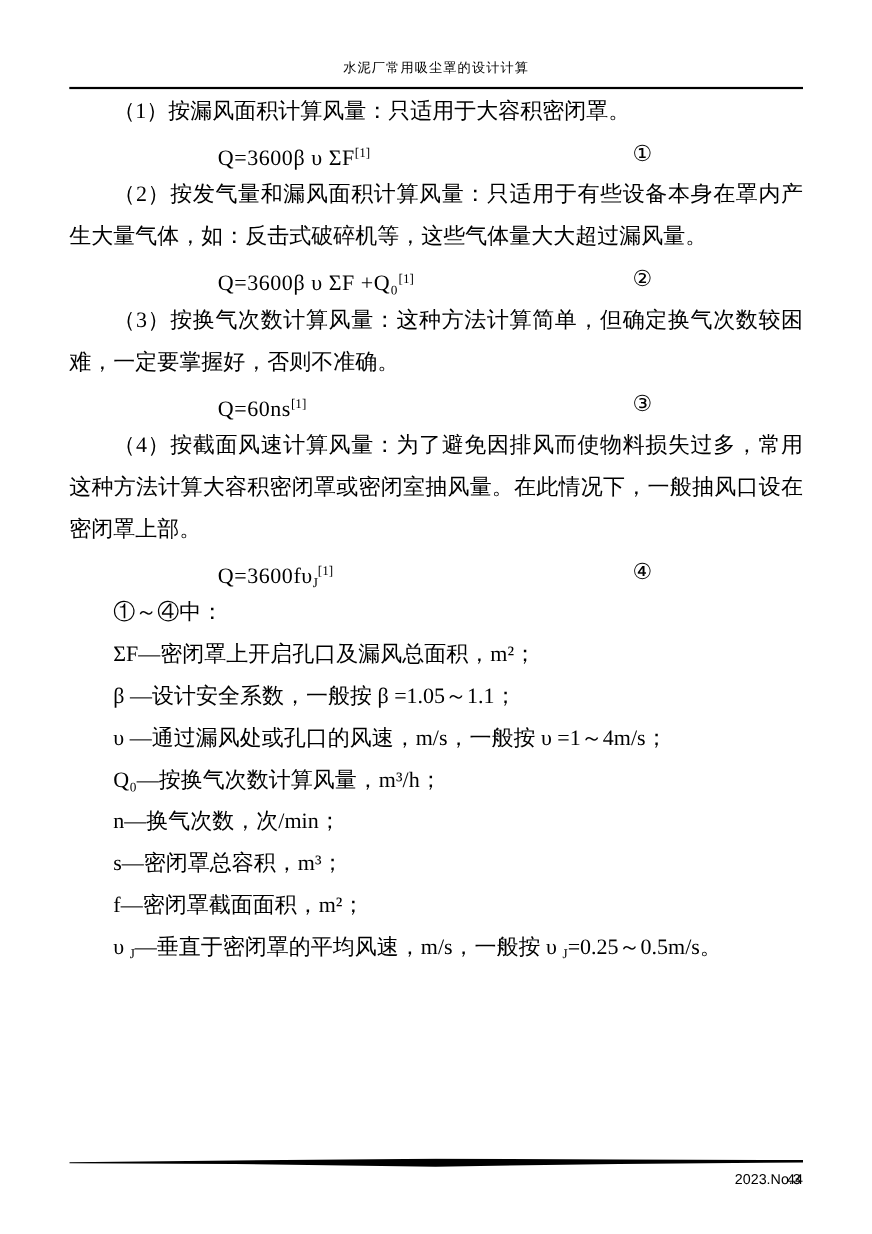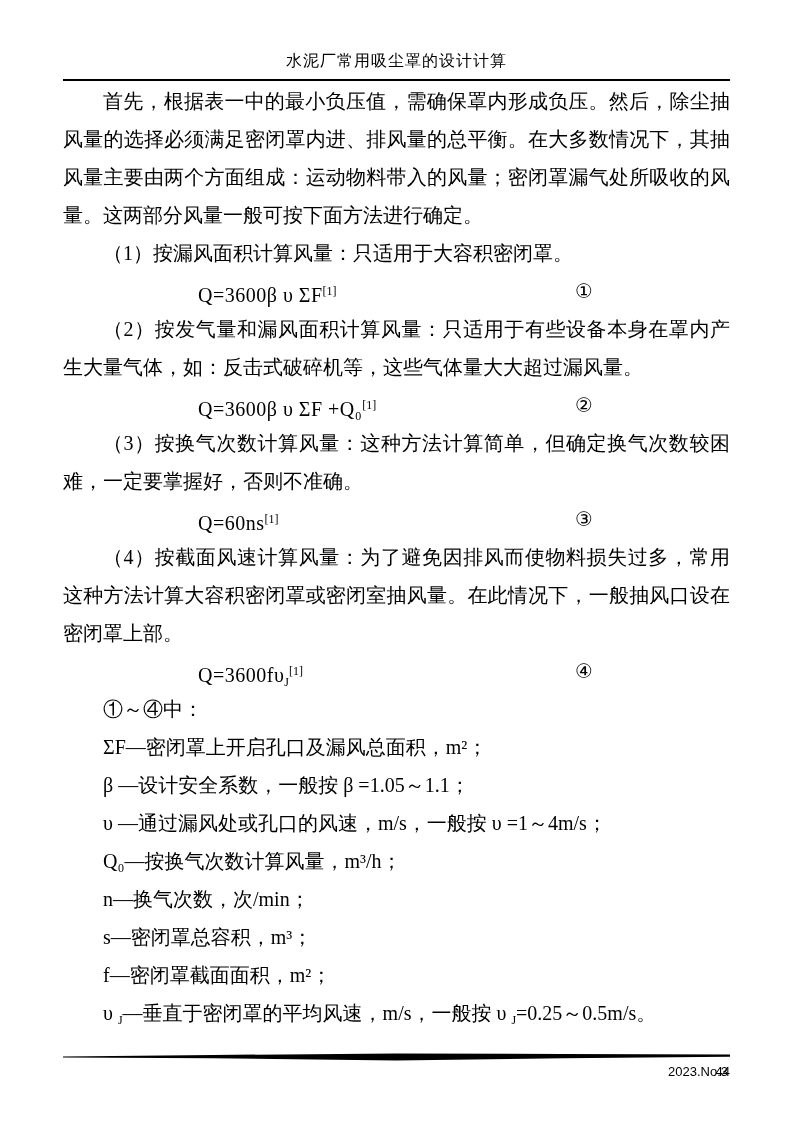--- a/index.html
+++ b/index.html
@@ -12,21 +12,21 @@
   .page {
     position: absolute; inset: 0;
     padding: 0 63px; box-sizing: border-box;
   }
   header.page-header {
     padding-top: 53px;
     border-bottom: 2px solid #000;
   }
   .header-title {
     text-align: center;
-    font-size: 16px; line-height: 16px;
+    font-size: 12px; line-height: 16px;
     padding-bottom: 10px;
     letter-spacing: 1px;
   }
   main.article {
     font-size: 20px;
     padding-top: 1px;
   }
   .para {
     margin: 0; line-height: 38px;
     text-indent: 2em; text-align: justify;
@@ -75,21 +75,20 @@
 <body>
 
 <div class="page">
 
   <header class="page-header">
     <div class="header-title">水泥厂常用吸尘罩的设计计算</div>
   </header>
 
   <main class="article">
 
-    <p class="para">首先，根据表一中的最小负压值，需确保罩内形成负压。然后，除尘抽风量的选择必须满足密闭罩内进、排风量的总平衡。在大多数情况下，其抽风量主要由两个方面组成：运动物料带入的风量；密闭罩漏气处所吸收的风量。这两部分风量一般可按下面方法进行确定。</p>
 
     <p class="para">（1）按漏风面积计算风量：只适用于大容积密闭罩。</p>
 
     <div class="formula-row">
       <span class="formula"><span>Q=3600β υ ΣF</span><span class="sub"></span><span class="sup">[1]</span></span>
       <span class="eqnum">①</span>
     </div>
 
     <p class="para">（2）按发气量和漏风面积计算风量：只适用于有些设备本身在罩内产生大量气体，如：反击式破碎机等，这些气体量大大超过漏风量。</p>
 

